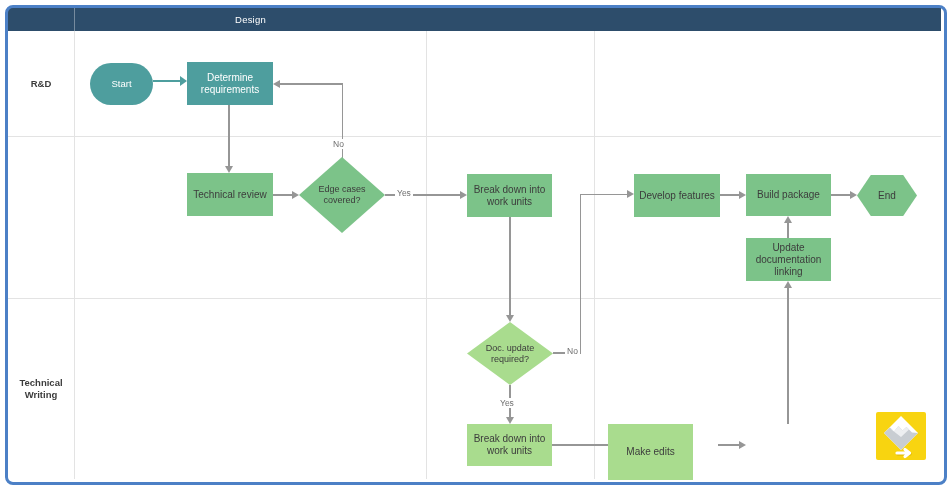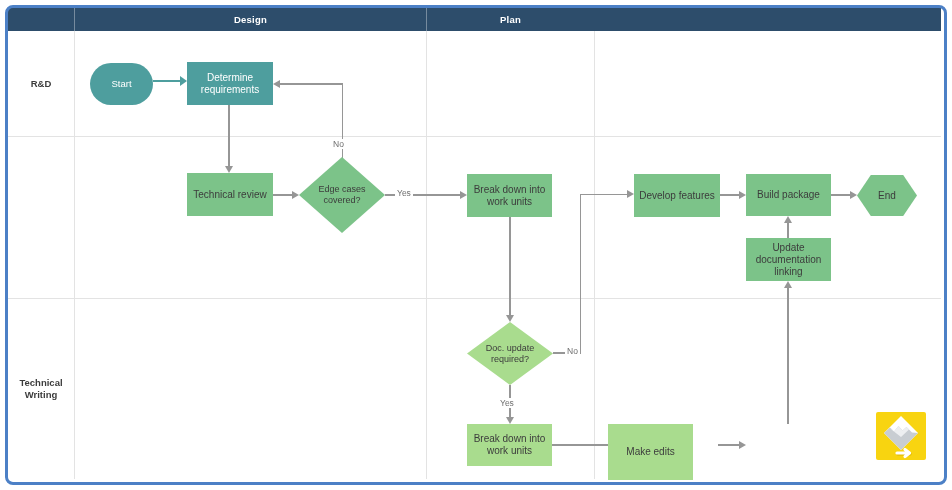--- a/index.html
+++ b/index.html
@@ -5,21 +5,21 @@
   * { margin:0; padding:0; box-sizing:border-box; }
   body { background:#fff; font-family:"Liberation Sans", sans-serif; }
   .canvas { position:relative; width:952px; height:490px; background:#fff; overflow:hidden; }
   .frame { position:absolute; left:5px; top:5px; width:942px; height:480px;
            border:3px solid #4C80C6; border-radius:8px; pointer-events:none; }
 
   
   .header { position:absolute; left:8px; top:8px; width:933px; height:23px;
             display:flex; background:#2D4D6B; }
   .hcell { height:100%; display:flex; align-items:center; justify-content:center;
-           color:#fff; font-size:9.5px; font-weight:bold; letter-spacing:.2px; }
+           color:#fff; font-size:9.5px; font-weight:normal; letter-spacing:.2px; }
   .hcell + .hcell { border-left:1px solid rgba(255,255,255,.35); }
 
   
   .vline-grid { position:absolute; top:31px; height:448px; width:1px; background:#e3e3e3; }
   .hline-grid { position:absolute; left:8px; width:933px; height:1px; background:#e3e3e3; }
 
   
   .lane-label { position:absolute; left:8px; width:66px; display:flex; align-items:center;
                 justify-content:center; text-align:center; font-size:9.5px; font-weight:bold;
                 color:#3c3c3c; line-height:1.25; padding:0 4px; }
@@ -54,23 +54,20 @@
 </style>
 </head>
 <body>
 
 <div class="canvas">
 
   <div class="header">
     <div class="hcell" style="width:66px"></div>
     <div class="hcell" style="width:352px">
       <span>Design</span>
-    </div>
-    <div class="hcell" style="width:168px">
-      <span>Plan</span>
     </div>
   </div>
 
   <div class="vline-grid" style="left:74px"></div>
   <div class="vline-grid" style="left:426px"></div>
   <div class="vline-grid" style="left:594px"></div>
   <div class="hline-grid" style="top:136px"></div>
   <div class="hline-grid" style="top:298px"></div>
 
   <div class="lane-label" style="top:31px;height:105px">

